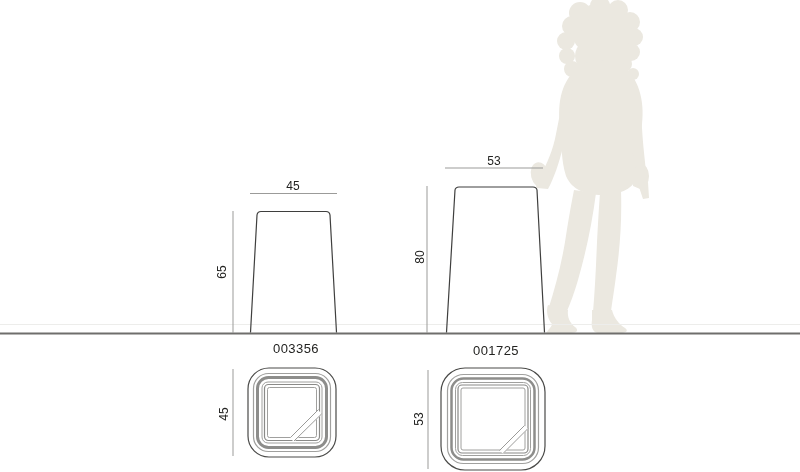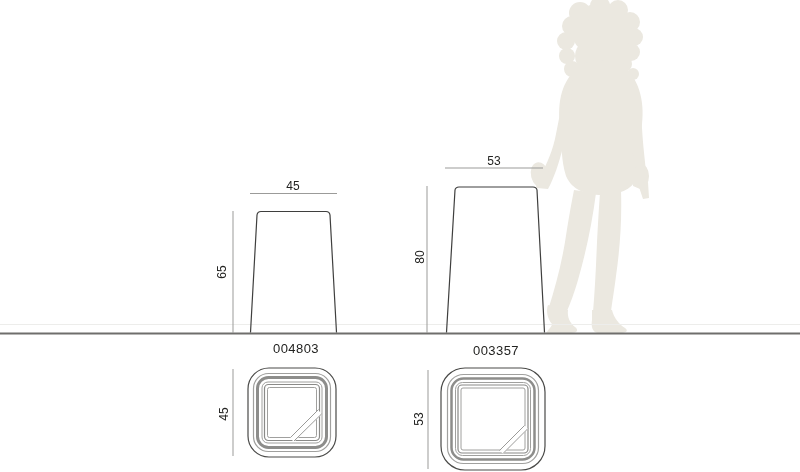--- a/index.html
+++ b/index.html
@@ -104,19 +104,19 @@
       <line x1="428" y1="370" x2="428" y2="469" stroke="#9b9b99" stroke-width="1"></line>
     </g>
   </svg>
 
   <div class="lbl" style="left:293px;top:186px">45</div>
   <div class="lbl vert" style="left:222px;top:272px">65</div>
 
   <div class="lbl" style="left:494px;top:161px">53</div>
   <div class="lbl vert" style="left:420px;top:257px">80</div>
 
-  <div class="lbl code" style="left:296px;top:348px">004803</div>
-  <div class="lbl code" style="left:496px;top:350px">003357</div>
+  <div class="lbl code" style="left:296px;top:348px">003356</div>
+  <div class="lbl code" style="left:496px;top:350px">001725</div>
 
   <div class="lbl vert" style="left:224px;top:414px">45</div>
   <div class="lbl vert" style="left:419px;top:419px">53</div>
 
 </div>
 
 </body></html>

